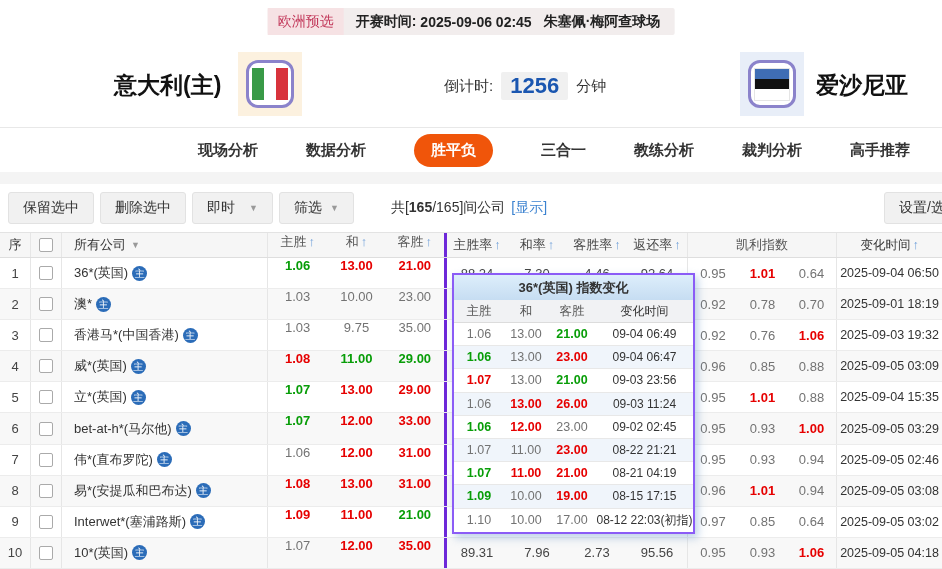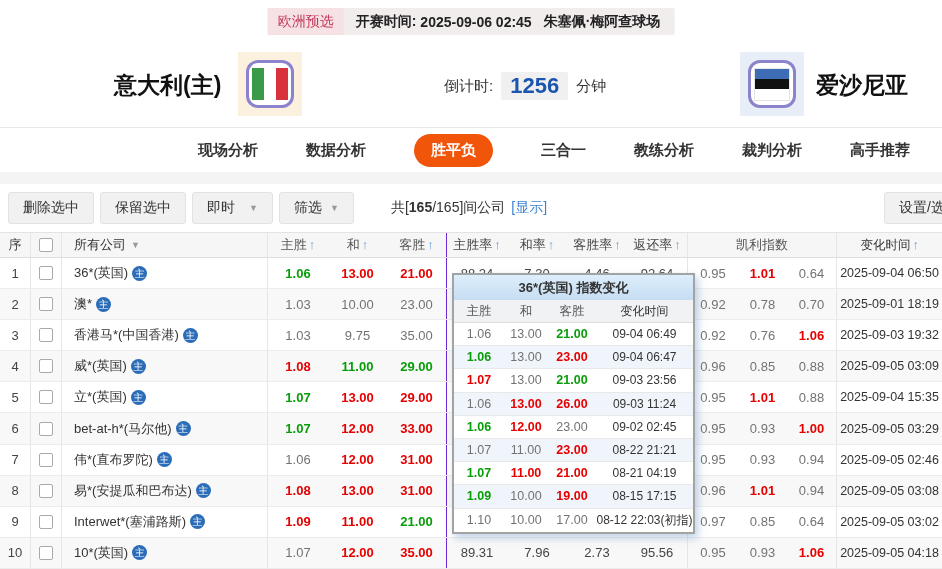--- a/index.html
+++ b/index.html
@@ -62,22 +62,22 @@
     border-bottom:1px solid #dedede; display:flex; align-items:center; font-size:13px; color:#555; }
   .tr { height:31.1px; display:flex; align-items:center; font-size:13px;
     border-bottom:1px solid #ececec; background:#fff; }
   .tr.alt { background:#f8f8f8; }
   .c-seq   { width:31px; text-align:center; border-right:1px solid #e6e6e6; align-self:stretch;
     display:flex; align-items:center; justify-content:center; color:#444; }
   .c-check { width:31px; border-right:1px solid #e6e6e6; align-self:stretch;
     display:flex; align-items:center; justify-content:center; }
   .c-company { width:206px; padding-left:12px; border-right:1px solid #e6e6e6;
     align-self:stretch; display:flex; align-items:center; color:#333; }
-  .c-odds  { width:179px; border-right:1px solid #6d28d9; align-self:stretch;
-    display:flex; align-items:center; }
+  .c-odds  { width:179px; border-right:3px solid #6d28d9; align-self:stretch;
+    display:flex; align-items:flex-start; }
   .c-odds > span { width:59px; text-align:center; }
   .c-odds > span:first-child { width:60px; }
   .c-rates { width:241px; border-right:1px solid #e6e6e6; align-self:stretch;
     display:flex; align-items:center; }
   .c-rates > span { width:60px; text-align:center; color:#444; }
   .c-kelly { width:149px; border-right:1px solid #e6e6e6; align-self:stretch;
     display:flex; align-items:center; }
   .c-kelly > span { width:49px; text-align:center; }
   .c-kelly > span:first-child { width:50px; }
   .c-time  { flex:1; text-align:center; font-size:12.5px; color:#333; }
@@ -88,21 +88,21 @@
   .badge-main { display:inline-block; width:15px; height:15px; border-radius:50%;
     background:#2b6cb8; color:#fff; font-size:10px; line-height:15px; text-align:center;
     margin-left:4px; flex:none; }
 
   .green { color:#089d08; font-weight:bold; }
   .red   { color:#e60000; font-weight:bold; }
   .black { color:#737373; font-weight:normal; }
 
   
   .popup { position:absolute; left:452px; top:273px; width:243px; background:#fff;
-    border:2px solid #a3a3a3; box-shadow:3px 4px 8px rgba(110,155,205,.45); z-index:5; }
+    border:2px solid #8b5cf6; box-shadow:3px 4px 8px rgba(110,155,205,.45); z-index:5; }
   .popup-title { height:25px; line-height:25px; text-align:center; font-size:13px;
     font-weight:bold; color:#333; background:linear-gradient(#ddeefb,#c6ddf2); }
   .popup-head { height:23px; display:flex; align-items:center; background:#f1f2f4;
     font-size:12.5px; color:#555; border-bottom:1px solid #dcdcdc; }
   .popup-row { height:23.2px; display:flex; align-items:center; font-size:12.5px;
     border-bottom:1px solid #e8e8e8; background:#fff; }
   .popup-row:last-child { border-bottom:none; }
   .popup-row.alt { background:#f0f5fb; }
   .p-c1 { width:50px; text-align:center; }
   .p-c2 { width:44px; text-align:center; }
@@ -161,24 +161,24 @@
 
     <div class="tab alt">裁判分析</div>
 
     <div class="tab">高手推荐</div>
   </div>
 
 <div class="gap-strip"></div>
 
 <div class="toolbar">
   <div class="tbtn">
+    <span>保留选中</span>
+  </div>
+  <div class="tbtn">
     <span>删除选中</span>
-  </div>
-  <div class="tbtn">
-    <span>保留选中</span>
   </div>
   <div class="tbtn dd">
     <span>即时</span>
     <span class="caret">▼</span>
   </div>
   <div class="tbtn">
     <span>筛选</span>
     <span class="caret">▼</span>
   </div>
   <div class="count-text"><span>共[</span><b>165</b><span>/165]间公司</span></div>

